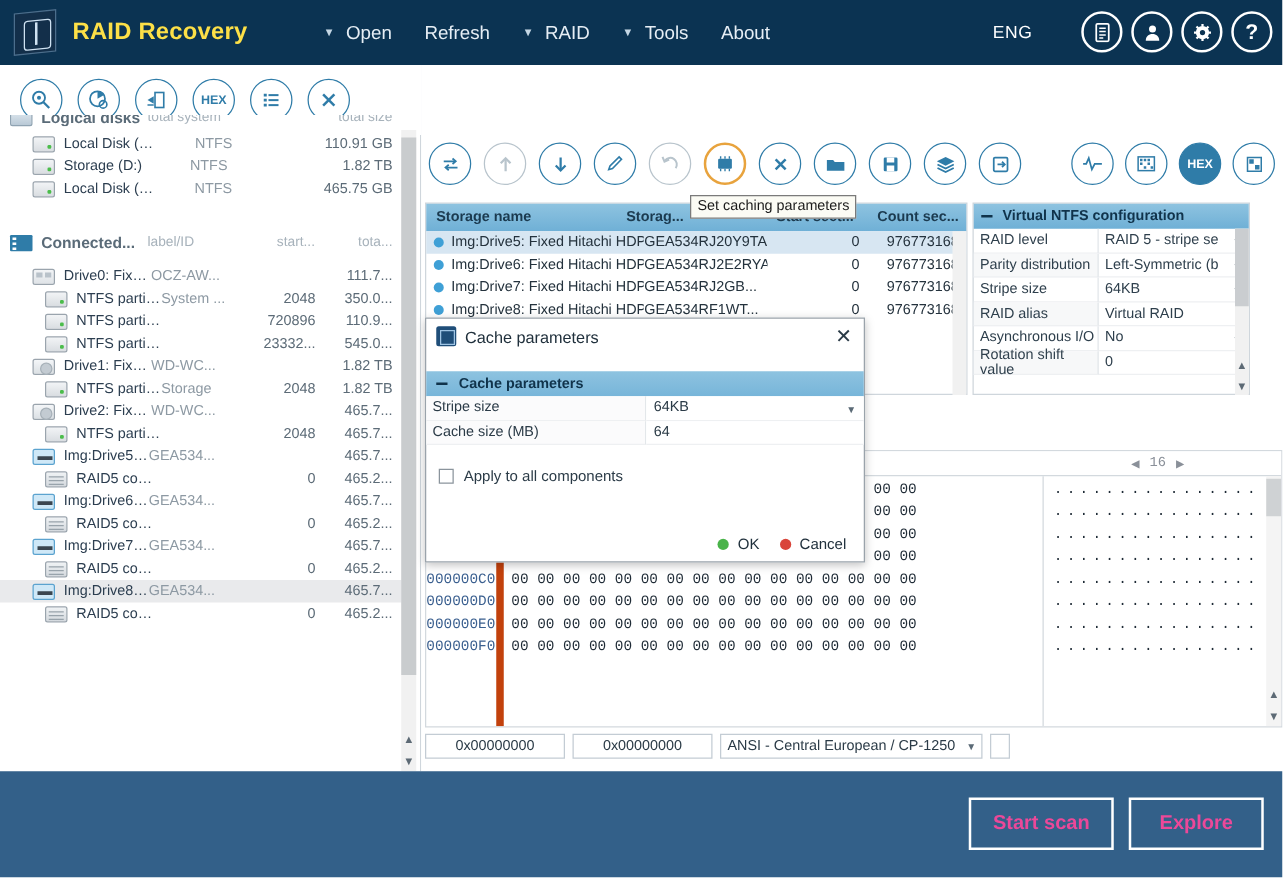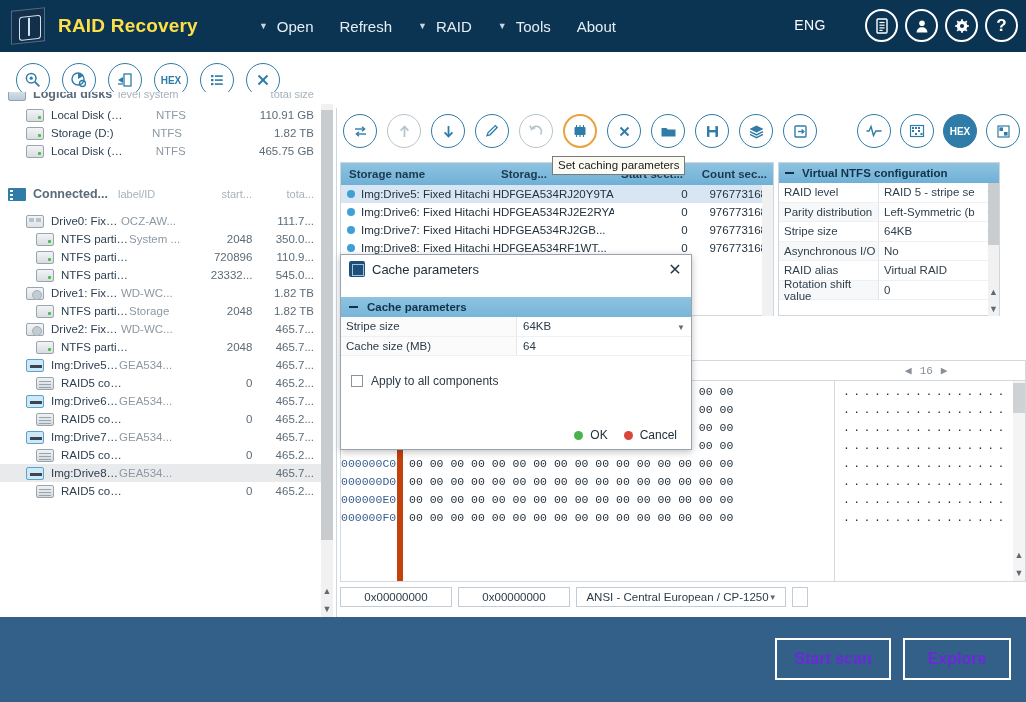--- a/index.html
+++ b/index.html
@@ -312,31 +312,31 @@
     display:flex; align-items:center; gap: 6px;
   }
   .hs-box {
     height: 20px; border:1px solid #c3ccd4; background:#ffffff;
     display:flex; align-items:center; justify-content:center;
     font-size: 11.5px; color:#2b3b47;
   }
   .hs-1 { width: 112px; }
   .hs-2 { width: 208px; }
   .hs-3 { width: 112px; }
-  .hs-4 { width: 210px; padding:0 4px 0 5px; }
+  .hs-4 { width: 210px; justify-content: space-between; padding:0 4px 0 5px; }
   .hs-5 { width: 16px; }
 
   
   .footer {
     position:absolute; left:0; top:617px; width:1026px; height:85px;
     background:#336089;
   }
   .btn-main {
     position:absolute; height: 42px;
-    border: 2px solid #ffffff; background: transparent; color:#6d28d9;
+    border: 2px solid #ffffff; background: transparent; color:#ec4899;
     font-size: 16px; font-weight: bold; cursor:pointer;
     display:flex; align-items:center; justify-content:center;
   }
   #btn-start { left: 775px; top: 638px; width: 116px; }
   #btn-explore { left: 903px; top: 638px; width: 108px; }
 
   
   .modal {
     position:absolute; left: 340px; top: 254px; width: 352px; height: 196px;
     background:#ffffff; border:1px solid #9aa3ab;
@@ -501,21 +501,21 @@
             <line x1="12.5" y1="3.5" x2="3.5" y2="12.5" stroke="#2f7ca8" stroke-width="2"></line>
           </svg>
       </div>
     </div>
 
     <div class="tree">
 
       <div class="tree-row grouphdr" style="margin-top:-10px;">
         <span class="tree-ico ico-logical"></span>
         <span class="t-name">Logical disks</span>
-        <span class="t-col2">level system</span>
+        <span class="t-col2">total system</span>
         <span class="t-col3"></span>
         <span class="t-col4">total size</span>
       </div>
 
       <div class="tree-row indent1">
         <span class="tree-ico ico-disk"></span>
         <span class="t-name">Local Disk (C:)</span>
         <span class="t-col2" style="text-align:right;padding-right:8px;">NTFS</span>
         <span class="t-col3"></span>
         <span class="t-col4">110.91 GB</span>
@@ -850,30 +850,30 @@
         </span>
     </div>
     <div class="rp-row">
       <span class="rp-k">Stripe size</span>
       <span class="rp-v">
           <span>64KB</span>
           <span class="vcaret">▼</span>
         </span>
     </div>
     <div class="rp-row">
+      <span class="rp-k">RAID alias</span>
+      <span class="rp-v">
+          <span>Virtual RAID</span>
+        </span>
+    </div>
+    <div class="rp-row">
       <span class="rp-k">Asynchronous I/O</span>
       <span class="rp-v">
           <span>No</span>
           <span class="vcaret">▼</span>
-        </span>
-    </div>
-    <div class="rp-row">
-      <span class="rp-k">RAID alias</span>
-      <span class="rp-v">
-          <span>Virtual RAID</span>
         </span>
     </div>
     <div class="rp-row">
       <span class="rp-k">Rotation shift value</span>
       <span class="rp-v">
           <span>0</span>
         </span>
     </div>
     <div class="rp-scroll">
       <div class="thumb"></div>

